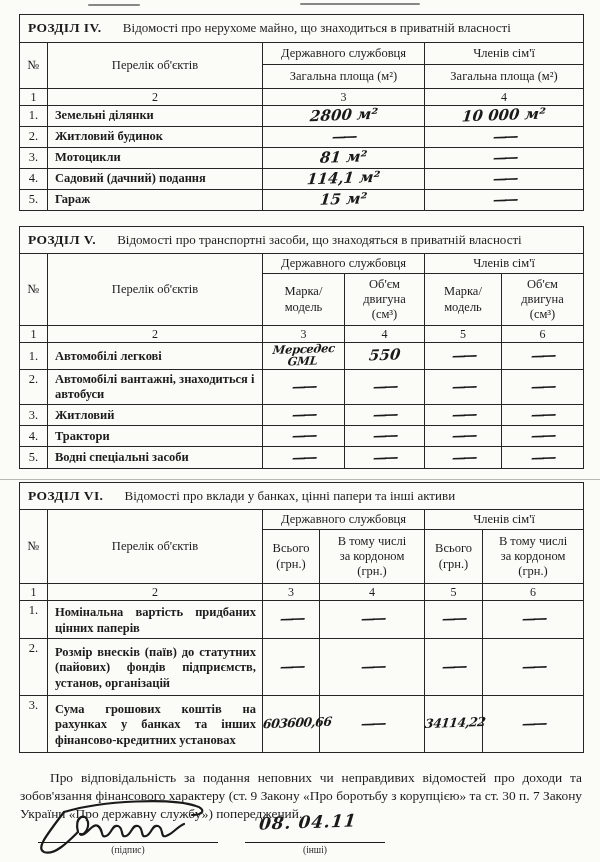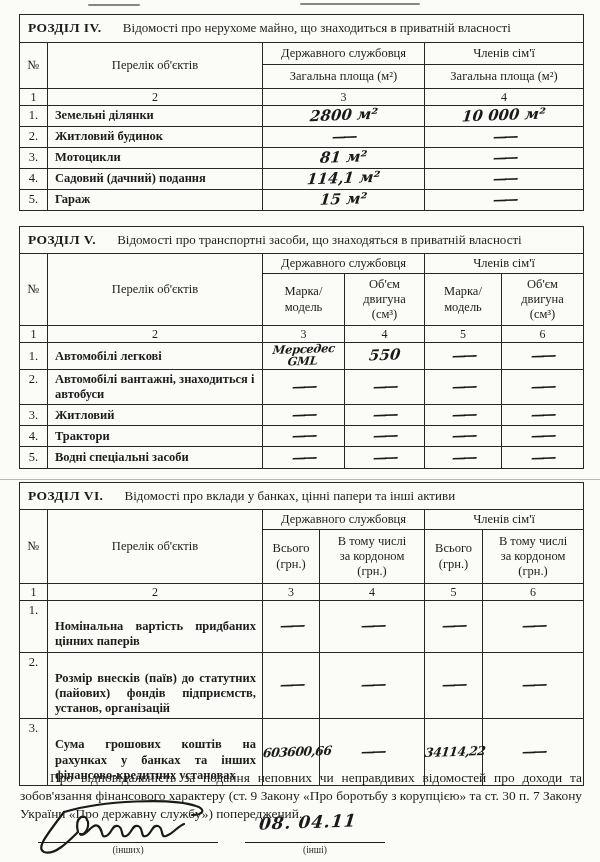--- a/index.html
+++ b/index.html
@@ -10,21 +10,21 @@
   }
   table{border-collapse:collapse;table-layout:fixed;position:absolute;left:19px;width:564px;}
   td{border:1.5px solid #262626;padding:1px 4px;font-size:12.5px;line-height:1.22;vertical-align:middle;}
   .title-cell{font-size:13px;padding:3px 6px 3px 8px;}
   .sec-label{font-weight:bold;font-size:13.5px;letter-spacing:.4px;margin-right:18px;}
   .hdr{text-align:center;padding:1px 2px;}
   .pre{white-space:pre-line;}
   .idx td{height:16px;padding:0;text-align:center;font-size:12px;}
   .no-cell{text-align:center;padding:0;}
   .obj-cell{padding-left:7px;font-weight:bold;}
-  .just{text-align:justify;padding:18px 6px 2px 7px;}
+  .just{text-align:justify;padding:4px 6px 2px 7px;}
   .val-cell{text-align:center;padding:0 2px;overflow:visible;}
   .hw{
     font-family:"DejaVu Serif",serif;font-style:italic;font-weight:bold;
     font-size:15px;color:#1a1a1a;display:inline-block;
     transform:rotate(-2deg) skewX(-8deg);white-space:pre-line;line-height:1.05;
   }
   .hw-sm{font-size:11.5px;letter-spacing:-.3px;}
   .hw-amt{font-size:12.5px;letter-spacing:-.6px;white-space:nowrap;}
   .hw-dash{letter-spacing:-2.5px;font-size:14px;}
   .warning{
@@ -272,21 +272,21 @@
   <div class="sig-block">
     <svg class="sig-svg" width="190" height="58" viewBox="0 0 190 58">
       <g fill="none" stroke="#1a1a1a" stroke-width="2.2" stroke-linecap="round">
         <path d="M30,14 C70,2 138,0 162,8 C172,11 170,17 158,17"></path>
         <path d="M44,34 C40,18 52,14 54,24 C55,31 50,38 46,36"></path>
         <path d="M46,36 C52,40 58,24 64,28 C70,32 66,40 72,38 C78,36 78,26 84,28 C90,30 86,40 92,38 C98,36 98,26 104,28 C110,30 106,40 112,38 C118,36 118,26 124,28 C130,30 126,40 132,38 C140,35 144,28 150,26"></path>
         <path d="M44,34 C34,44 20,58 10,54 C2,50 12,38 30,14"></path>
       </g>
     </svg>
     <div class="sig-line"></div>
-    <div class="under-label">(інших)</div>
+    <div class="under-label">(підпис)</div>
   </div>
 
   <div class="date-block">
     <span class="hw date-hw">08. 04.11</span>
     <div class="sig-line"></div>
     <div class="under-label">(інші)</div>
   </div>
 
 </div>
 

